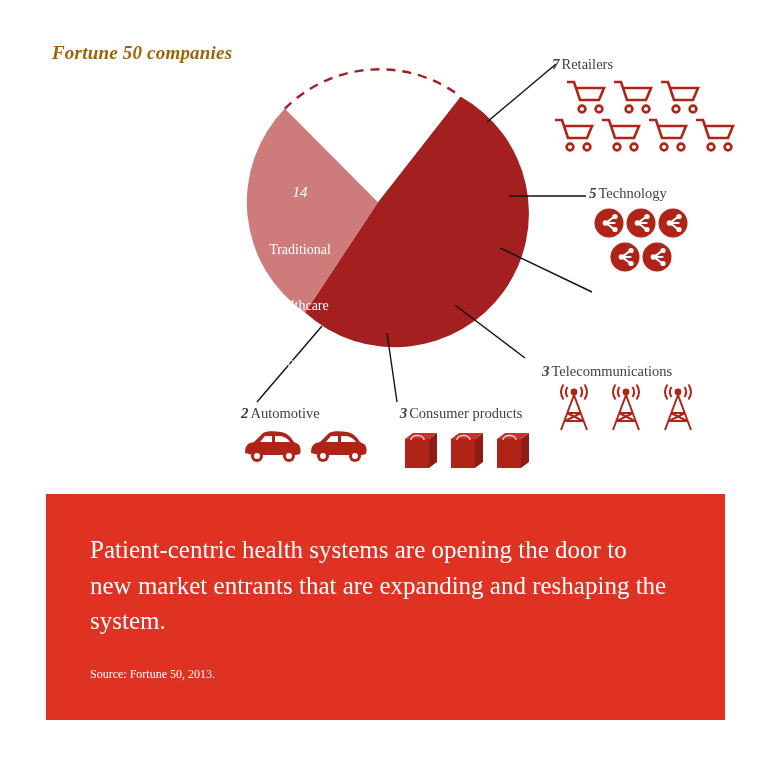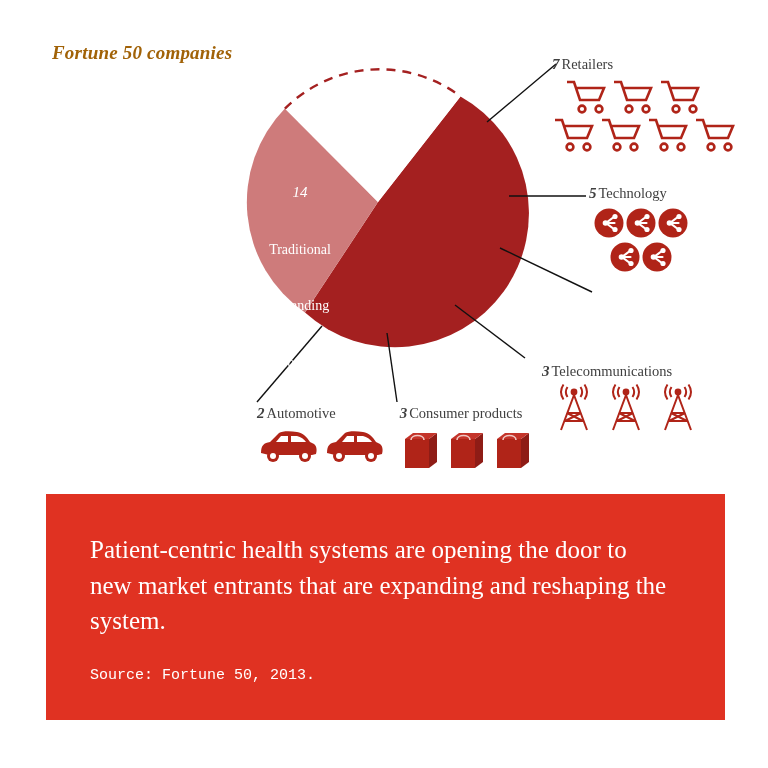--- a/index.html
+++ b/index.html
@@ -93,21 +93,21 @@
   .icon-grid {
     display: flex;
     flex-direction: column;
   }
 
   
   #callout-retailers        { left: 552px; top: 57px; }
   #callout-technology       { left: 589px; top: 186px; }
   #callout-finance          { left: 594px; top: 283px; }
   #callout-telecom          { left: 542px; top: 352px; margin-top: 12px; }
-  #callout-automotive       { left: 257px; top: 406px; }
+  #callout-automotive       { left: 241px; top: 406px; }
   #callout-consumerproducts { left: 387px; top: 406px; text-align: center; }
 
   .money-row {
     color: #b02418;
     font-weight: bold;
     font-style: italic;
     font-size: 34px;
     letter-spacing: 3px;
     line-height: 1;
     margin-top: 6px;
@@ -127,23 +127,22 @@
   }
   .quote-text {
     color: #ffffff;
     font-size: 25px;
     line-height: 1.42;
     margin: 0;
     max-width: 582px;
   }
   .quote-source {
     color: #ffffff;
-    font-size: 15px;
+    font-size: 12px;
     margin: 28px 0 15px 0;
-    font-family: Liberation Mono, monospace;
   }
 </style>
 </head>
 <body>
 
 <div id="infographic">
 
   <div class="chart-title">Fortune 50 companies</div>
 
   <svg class="pie-layer" viewBox="0 0 768 500">
@@ -159,21 +158,21 @@
     <line x1="509" y1="196" x2="586" y2="196" stroke="#111111" stroke-width="1.4"></line>
     <line x1="500" y1="248" x2="592" y2="292" stroke="#111111" stroke-width="1.4"></line>
     <line x1="455" y1="305" x2="525" y2="358" stroke="#111111" stroke-width="1.4"></line>
     <line x1="387" y1="333" x2="397" y2="402" stroke="#111111" stroke-width="1.4"></line>
     <line x1="322" y1="326" x2="257" y2="402" stroke="#111111" stroke-width="1.4"></line>
   </svg>
 
   <div class="slice-label" id="label-traditional">
     <span class="val">14</span>
     <span class="nm">Traditional</span>
-    <span class="nm">expanding</span>
+    <span class="nm">healthcare</span>
     <span class="nm">products</span>
   </div>
 
 
   <div class="callout" id="callout-retailers">
     <div class="callout-title">
       <span class="cval">7</span><span>Retailers</span>
     </div>
     <div class="icon-grid" style="margin-top:6px;">
       <div class="icon-row" style="margin-left:12px;">

